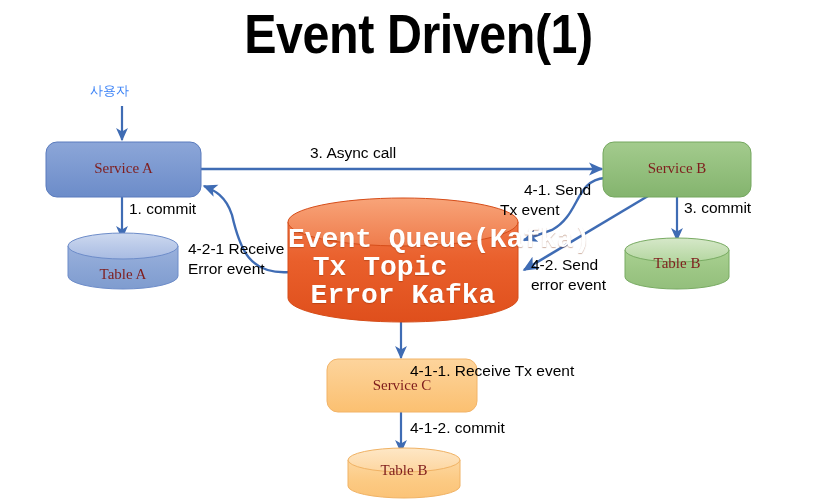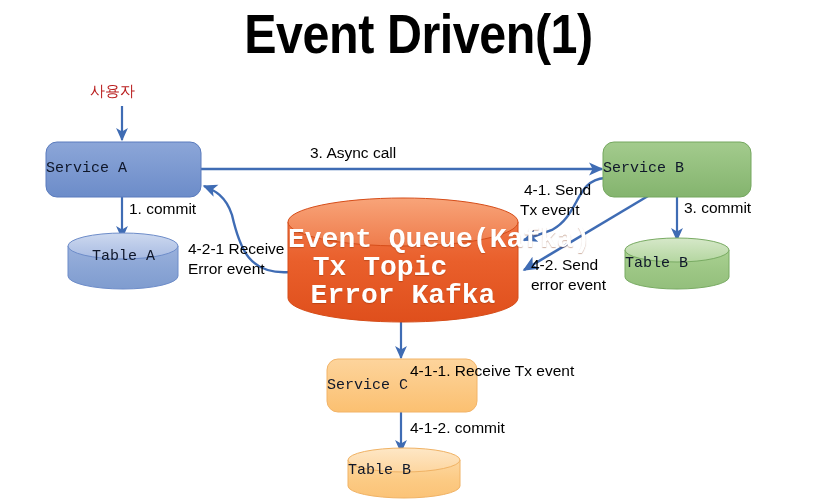--- a/index.html
+++ b/index.html
@@ -32,24 +32,24 @@
     text-align: center;
     font-family: "Liberation Sans Narrow", "Liberation Sans", sans-serif;
     font-size: 55px;
     font-weight: bold;
     color: #000000;
     letter-spacing: -0.5px;
     transform: scaleX(0.88);
   }
   .node-label {
     position: absolute;
-    text-align: left;
-    color: #0f172a;
+    text-align: center;
+    color: #7f1d1d;
     font-size: 15px;
-    font-family: Liberation Mono, monospace;
+    font-family: Liberation Serif, serif;
     white-space: nowrap;
     pointer-events: none;
   }
   .edge-label {
     position: absolute;
     color: #000000;
     font-size: 15.5px;
     font-family: "Liberation Sans", sans-serif;
     white-space: nowrap;
     line-height: 19px;
@@ -61,22 +61,22 @@
     font-size: 28px;
     font-weight: bold;
     font-family: Liberation Mono, monospace;
     white-space: nowrap;
     line-height: 28px;
     pointer-events: none;
     text-shadow: 0 1px 1px rgba(120,40,0,0.35);
   }
   .actor-label {
     position: absolute;
-    color: #b91c1c;
-    font-size: 15px;
+    color: #3b82f6;
+    font-size: 13px;
     font-family: "Liberation Sans", sans-serif;
     white-space: nowrap;
   }
 </style>
 </head>
 <body>
 
 <div id="canvas">
 
   <div class="title">Event Driven(1)</div>
@@ -183,38 +183,38 @@
   </svg>
 
   <div class="actor-label" style="left:90px; top:82px;">사용자</div>
 
   <div class="node-label" style="left:46px; top:160px; width:155px;">Service A</div>
 
   <div class="node-label" style="left:603px; top:160px; width:148px;">Service B</div>
 
   <div class="node-label" style="left:327px; top:377px; width:150px;">Service C</div>
 
-  <div class="node-label" style="left:68px; top:248px; width:110px;padding-left:24px;">Table A</div>
+  <div class="node-label" style="left:68px; top:266px; width:110px;">Table A</div>
 
   <div class="node-label" style="left:625px; top:255px; width:104px;">Table B</div>
 
   <div class="node-label" style="left:348px; top:462px; width:112px;">Table B</div>
 
   <div class="queue-label" style="left:288px; top:226px; width:230px;">Event Queue(Kafka)</div>
   <div class="queue-label" style="left:288px; top:254px; width:184px;">Tx Topic</div>
   <div class="queue-label" style="left:288px; top:282px; width:230px;">Error Kafka</div>
 
   <div class="edge-label" style="left:129px; top:199px;">1. commit</div>
 
   <div class="edge-label" style="left:310px; top:143px;">3. Async call</div>
 
   <div class="edge-label" style="left:684px; top:198px;">3. commit</div>
 
   <div class="edge-label" style="left:524px; top:180px;">4-1. Send</div>
-  <div class="edge-label" style="left:520px; top:200px;">Tx event</div>
+  <div class="edge-label" style="left:500px; top:200px;">Tx event</div>
 
   <div class="edge-label" style="left:531px; top:255px;">4-2. Send</div>
   <div class="edge-label" style="left:531px; top:275px;">error event</div>
 
   <div class="edge-label" style="left:188px; top:239px;">4-2-1 Receive</div>
   <div class="edge-label" style="left:188px; top:259px;">Error event</div>
 
   <div class="edge-label" style="left:410px; top:326px;margin-top:35px;">4-1-1. Receive Tx event</div>
 
   <div class="edge-label" style="left:410px; top:418px;">4-1-2. commit</div>

